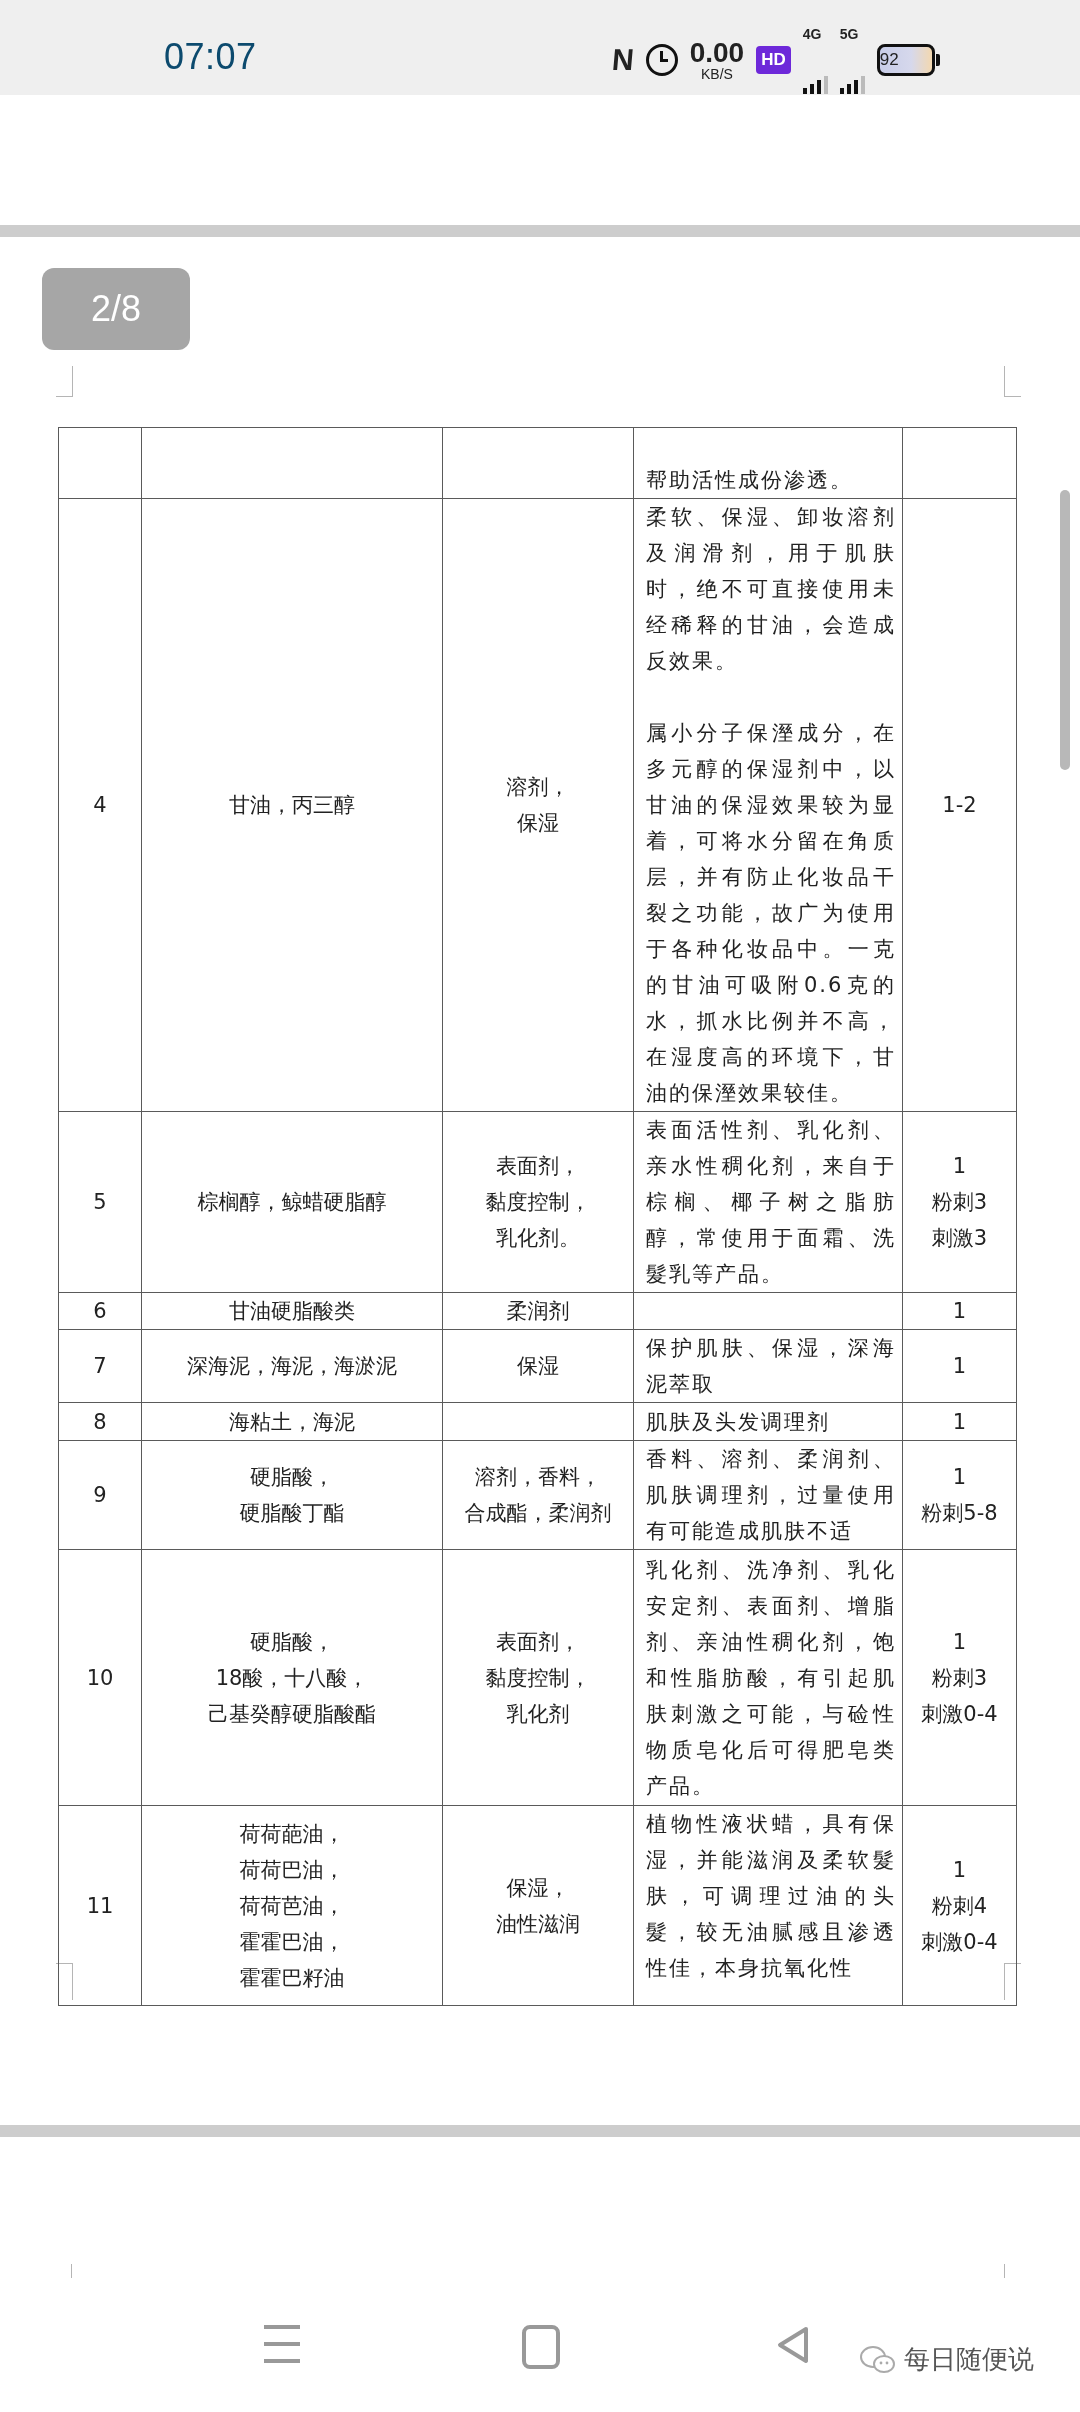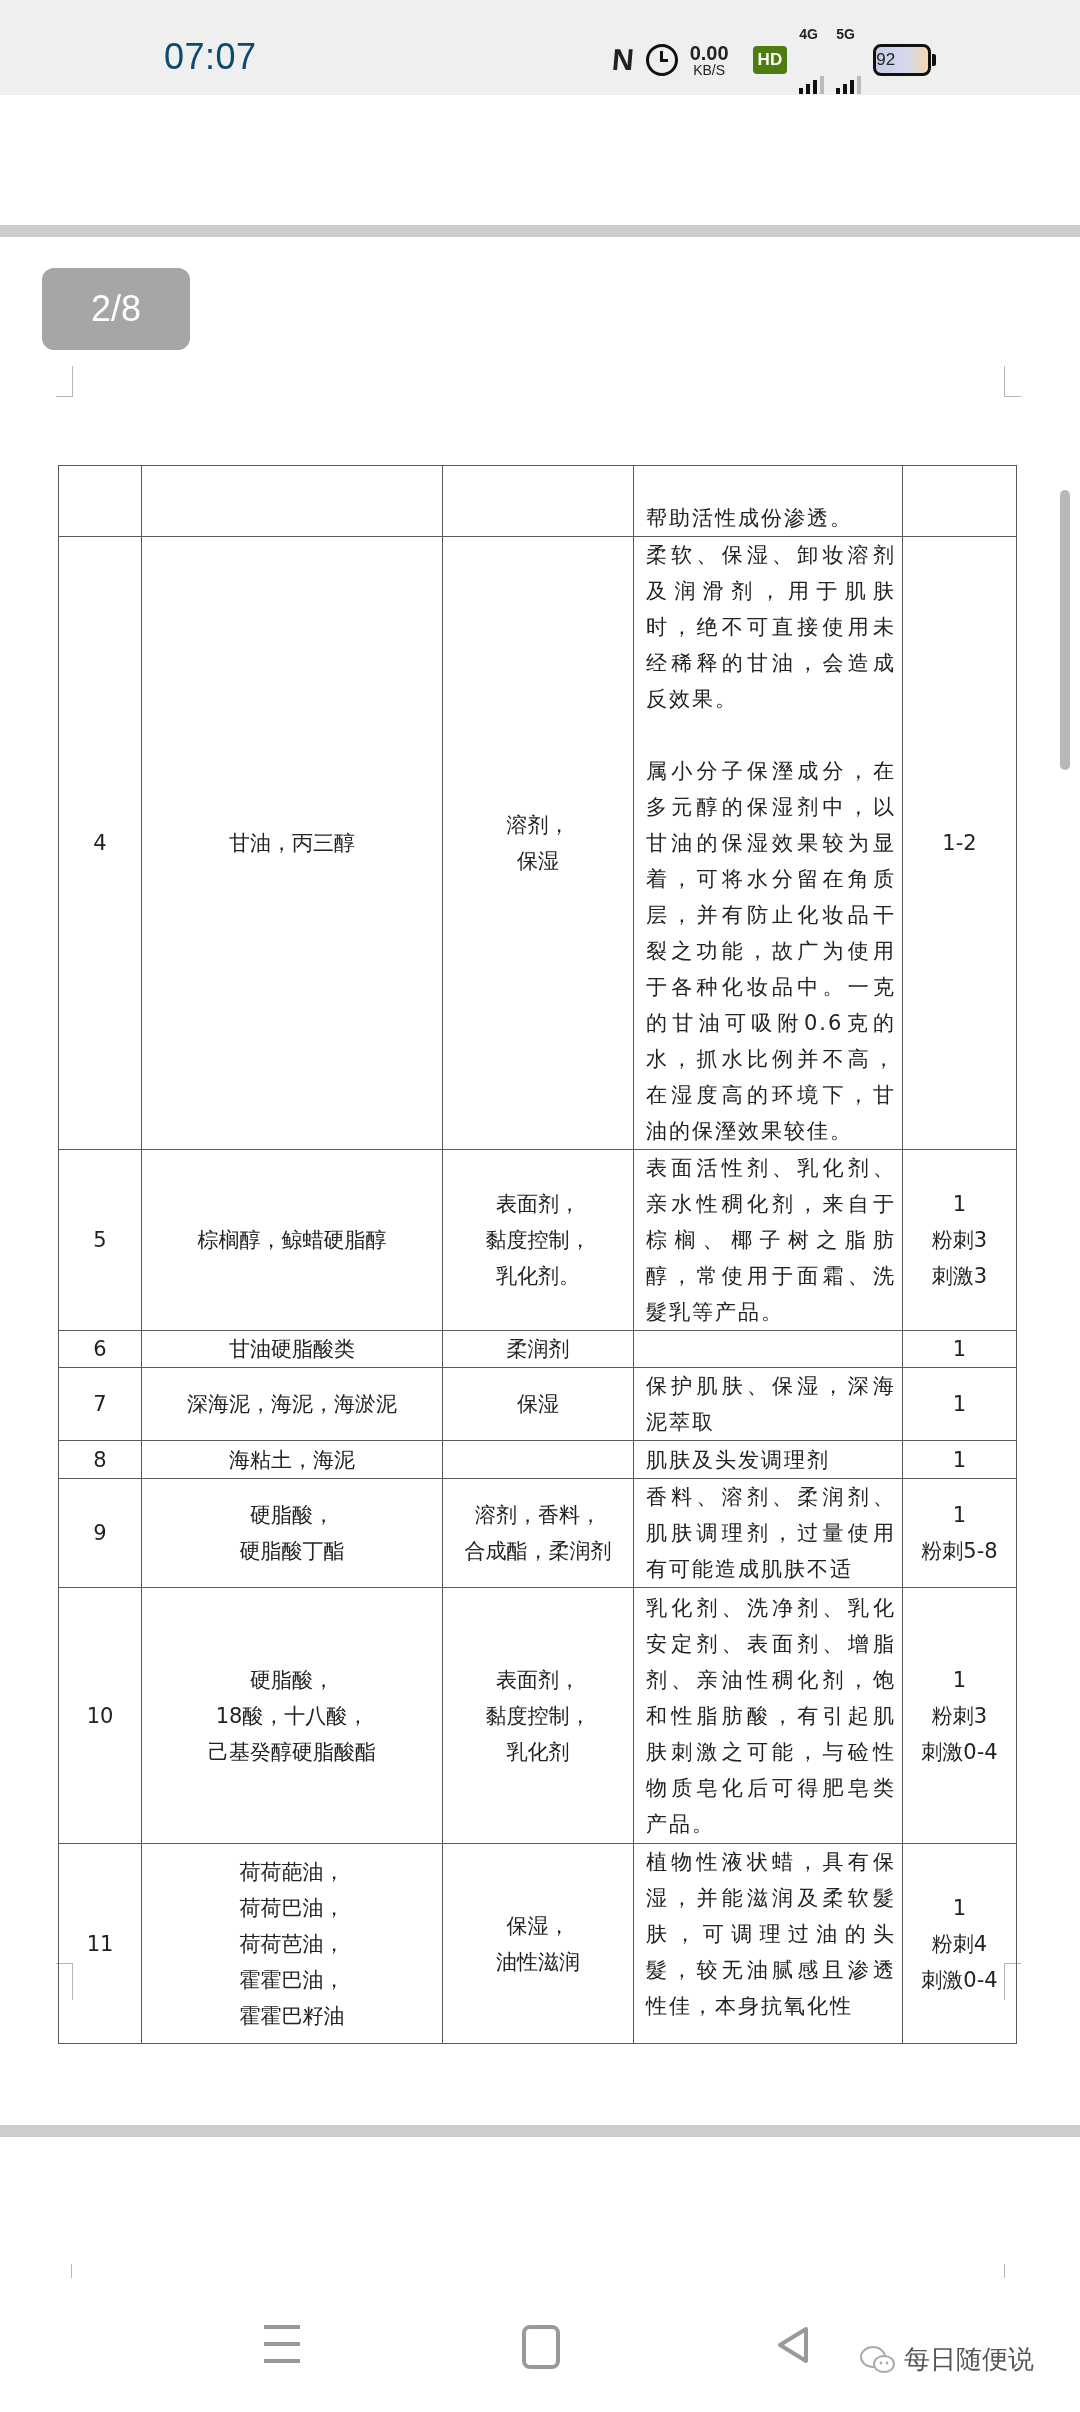--- a/index.html
+++ b/index.html
@@ -16,23 +16,23 @@
   .sb-time {
     position:absolute; left:164px; top:36px; font-size:36px; color:#0c4a6e;
     font-family:"Liberation Sans",sans-serif; letter-spacing:0.5px;
   }
   .sb-icons { position:absolute; left:612px; top:38px; height:44px; display:flex; align-items:center; gap:12px; }
   .sb-n { font-size:30px; font-weight:bold; font-family:"Liberation Sans",sans-serif; transform:skewX(-5deg); }
   .sb-alarm { width:26px; height:26px; border:3px solid #111; border-radius:50%; position:relative; }
   .sb-alarm:after { content:""; position:absolute; left:11px; top:4px; width:3px; height:10px; background:#111; }
   .sb-alarm:before { content:""; position:absolute; left:11px; top:12px; width:8px; height:3px; background:#111; }
   .sb-speed { display:flex; flex-direction:column; align-items:center; line-height:1; font-family:"Liberation Sans",sans-serif; }
-  .sb-speed .v { font-size:20px; font-weight:bold; }
+  .sb-speed .v { font-size:28px; font-weight:bold; }
   .sb-speed .u { font-size:14px; }
-  .sb-hd { background:#4d7c0f; color:#fff; font-size:17px; font-weight:bold; padding:4px 5px; border-radius:4px; font-family:"Liberation Sans",sans-serif;margin-left:12px; }
+  .sb-hd { background:#6d28d9; color:#fff; font-size:17px; font-weight:bold; padding:4px 5px; border-radius:4px; font-family:"Liberation Sans",sans-serif; }
   .sb-sig { display:flex; flex-direction:column; align-items:flex-start; font-size:14px; font-weight:bold; font-family:"Liberation Sans",sans-serif; position:relative;gap:32px; }
   .bars { display:flex; align-items:flex-end; gap:3px; height:18px; margin-top:2px; }
   .bars i { display:block; width:4px; background:#111; }
   .bars i.off { background:#bbb; }
   .sb-battery {
     width:52px; height:26px; border:3px solid #111; border-radius:8px; position:relative;
     background:linear-gradient(90deg,#c8cde8 0%,#d6d8ec 60%,#f3d8b0 100%);
     font-size:17px; text-align:left; line-height:26px; font-family:"Liberation Sans",sans-serif; color:#222;
   }
   .sb-battery:after { content:""; position:absolute; right:-8px; top:7px; width:4px; height:12px; background:#111; border-radius:0 2px 2px 0; }
@@ -45,21 +45,21 @@
   }
   .crop { position:absolute; width:16px; height:30px; border-color:#b5b5b5; border-style:solid; border-width:0; }
   .crop.tl { left:56px; top:366px; border-right-width:1px; border-bottom-width:1px; }
   .crop.tr { left:1004px; top:366px; border-left-width:1px; border-bottom-width:1px; }
   .crop.bl { left:56px; top:1963px; border-right-width:1px; border-top-width:1px; height:36px; }
   .crop.br { left:1004px; top:1963px; border-left-width:1px; border-top-width:1px; height:36px; }
   .tick { position:absolute; width:1px; height:14px; background:#b5b5b5; }
 
   table.doc {
     position:absolute; left:58px; top:427px; width:958px;
-    border-collapse:collapse; table-layout:fixed;margin-top:38px;
+    border-collapse:collapse; table-layout:fixed;
   }
   table.doc td {
     border:1.5px solid #5a5a5a; padding:0; vertical-align:middle;
     font-size:21px; line-height:36px; color:#222;
   }
   td.c-no { text-align:center; }
   td.c-name, td.c-func, td.c-score { text-align:center; }
   td.c-desc { text-align:justify; padding:0 6px 0 12px !important; letter-spacing:2px; }
   .ml { display:block; }
   .desc-gap { height:36px; }

